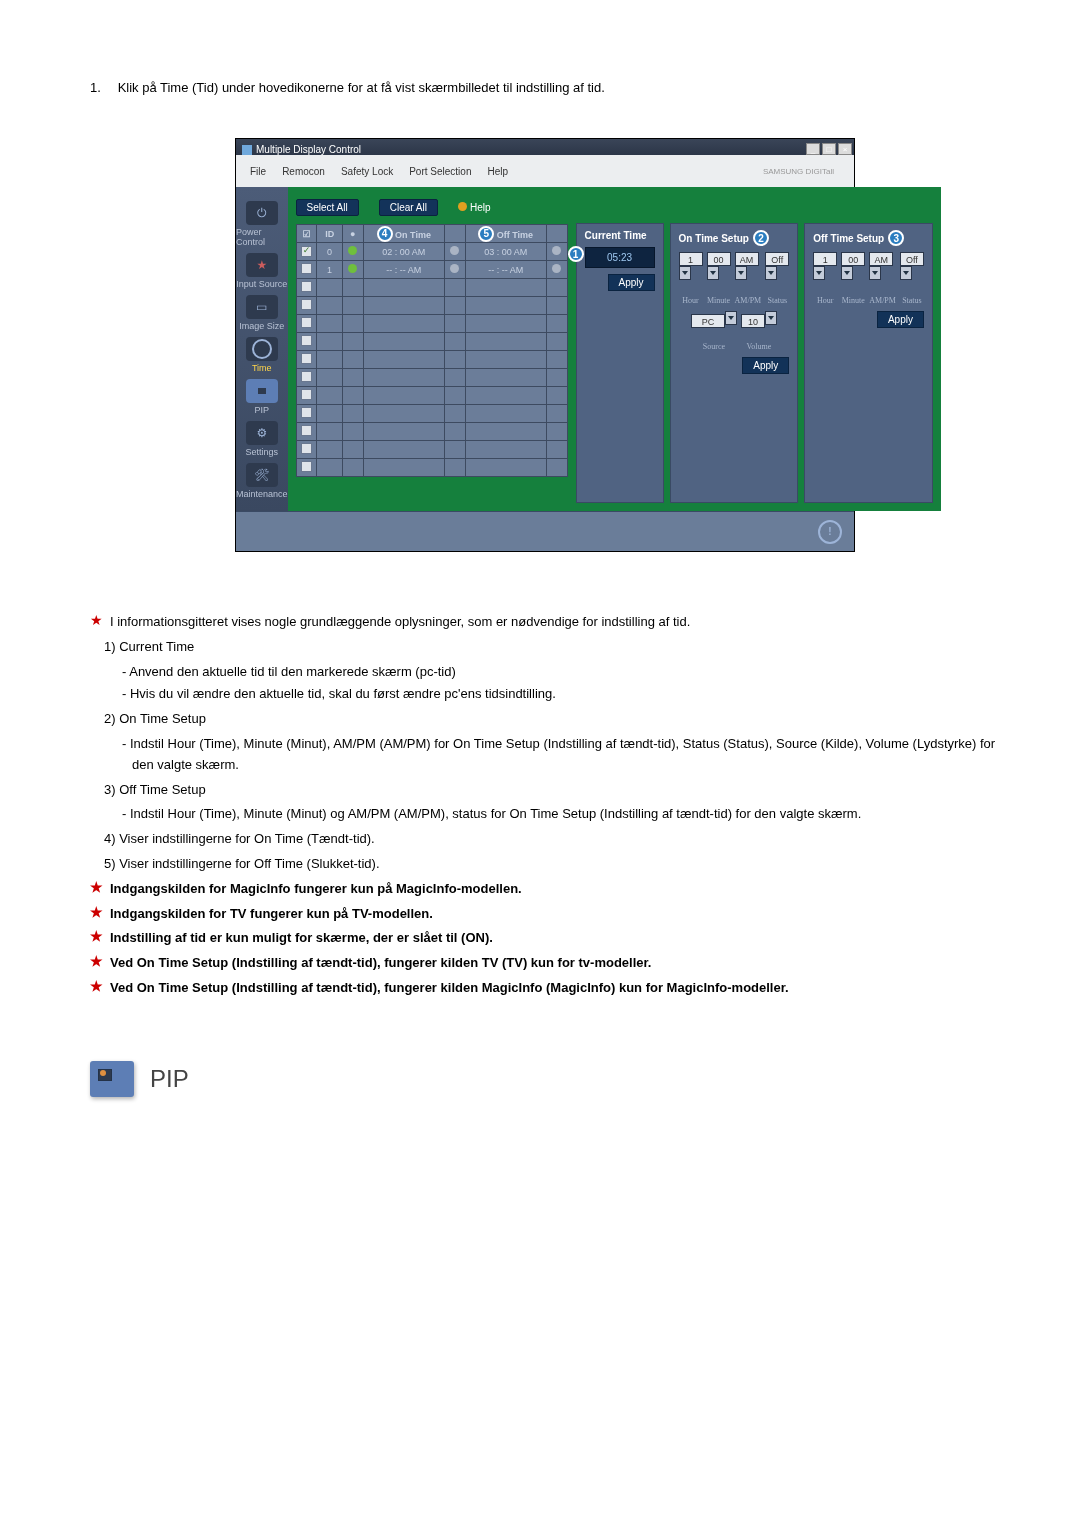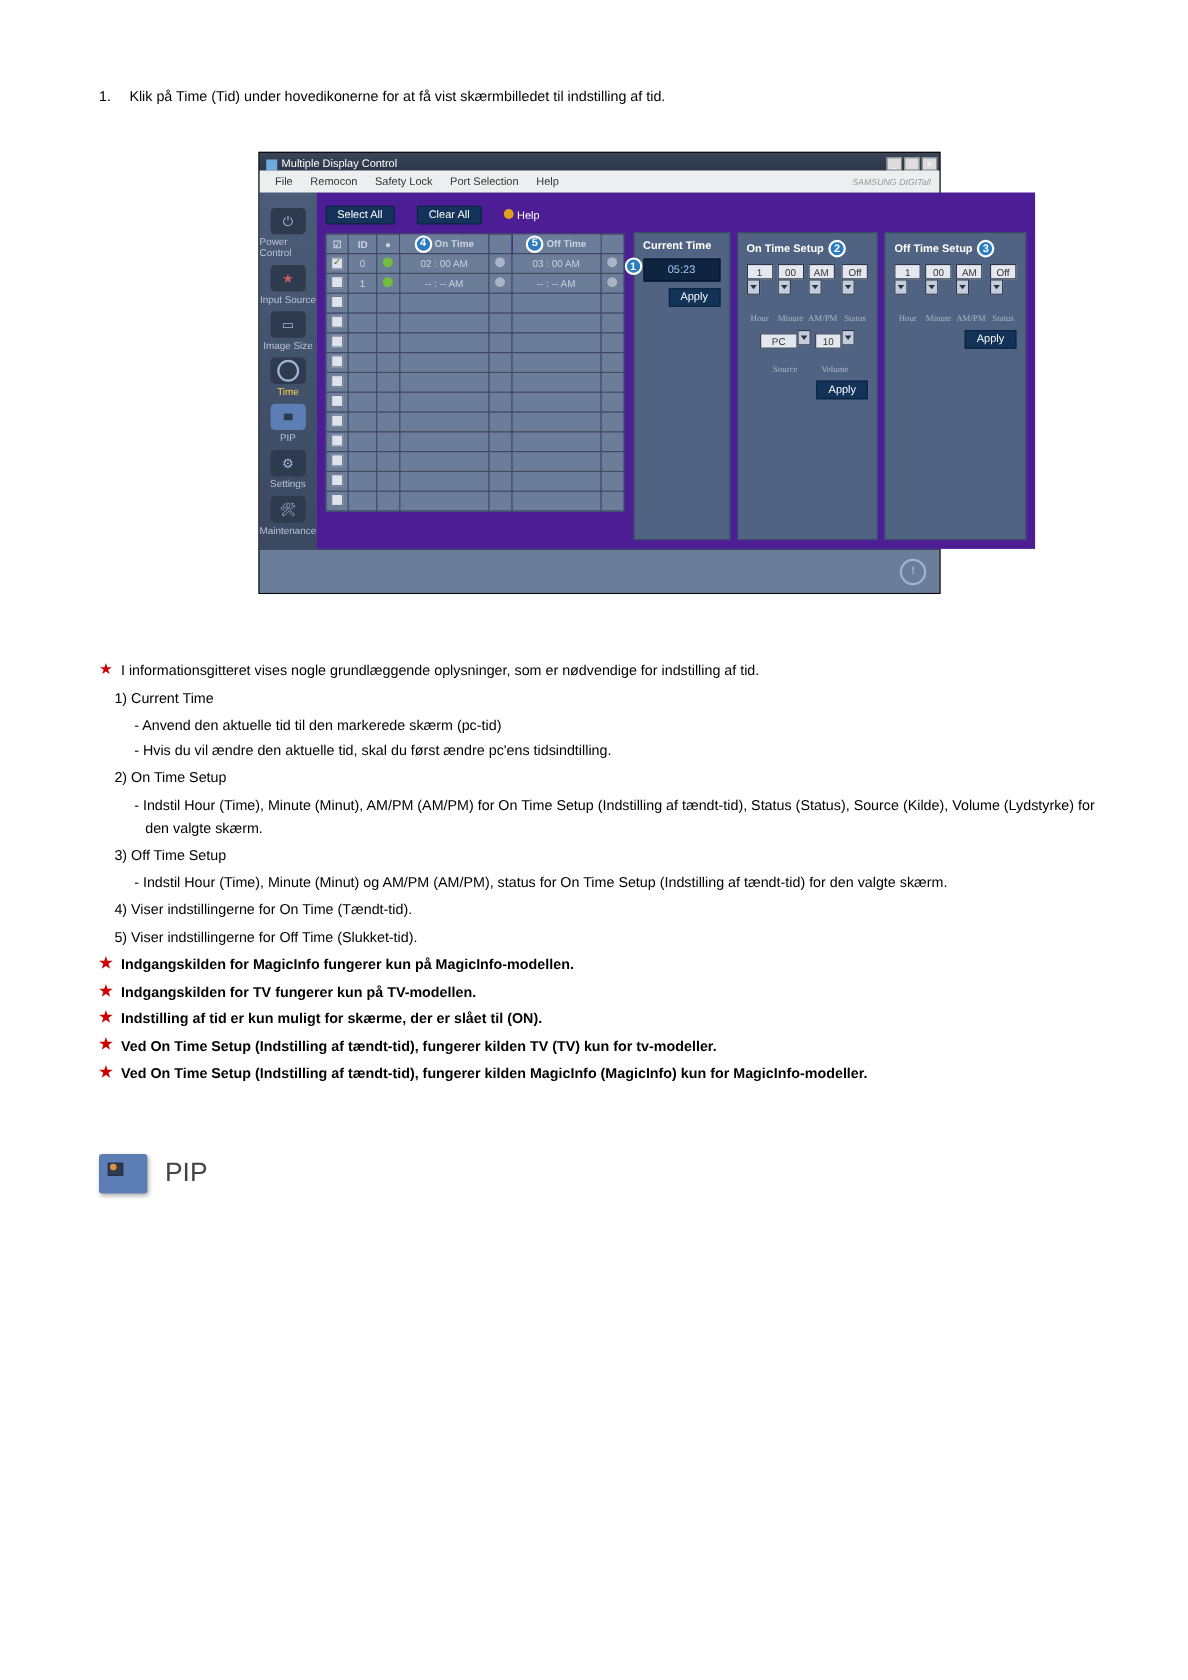--- a/index.html
+++ b/index.html
@@ -42,36 +42,35 @@
   }
   .title-icon {
     width: 10px; height: 10px; background: #6fa8dc; margin-right: 4px;
   }
   .win-btns { margin-left: auto; display: flex; gap: 2px; }
   .win-btn {
     width: 14px; height: 12px; background: #dcdcdc; border: 1px solid #888;
     display: flex; align-items: center; justify-content: center; font-size: 8px;
   }
   .mdc-menubar {
-    height: 20px;
+    height: 32px;
     background: #eceef0;
     color: #333;
     display: flex;
     align-items: center;
     font-size: 10px;
     padding-left: 6px;
     position: relative;
   }
   .mdc-menubar .mitem { padding: 0 8px; cursor: default; }
   .brand {
     margin-left: auto;
-    padding-right: 8px;
+    padding-right: 20px;
     font-size: 8px;
     color: #999;
-    font-style: italic;
   }
   .mdc-body {
     display: flex;
     background: #5a6c88;
   }
   .sidebar {
     width: 106px;
     background: linear-gradient(#4c5c78, #3a4860);
     padding: 14px 0 12px 0;
     display: flex;
@@ -93,21 +92,21 @@
     display: flex; align-items: center; justify-content: center;
     font-size: 12px; color: #9db4d8;
   }
   .side-icon.ring::after{content:'';width:16px;height:16px;border:2px solid #9db4d8;border-radius:50%;}
   .side-icon.starb::after{content:'★';color:#cc5d5d;font-size:12px;}
   .side-icon.pipi{background:#5d7eb5;}
   .side-icon.pipi::after{content:'';width:8px;height:6px;background:#2e3a4e;}
   .side-label { margin-top: 2px; }
   .main {
     flex: 1;
-    background: #4c1d95;
+    background: #15803d;
     padding: 8px 8px 8px 8px;
     display: flex;
     gap: 8px;
   }
   .grid-col {
     flex: 0 0 272px;
     display: flex;
     flex-direction: column;
   }
   .topbtns {

